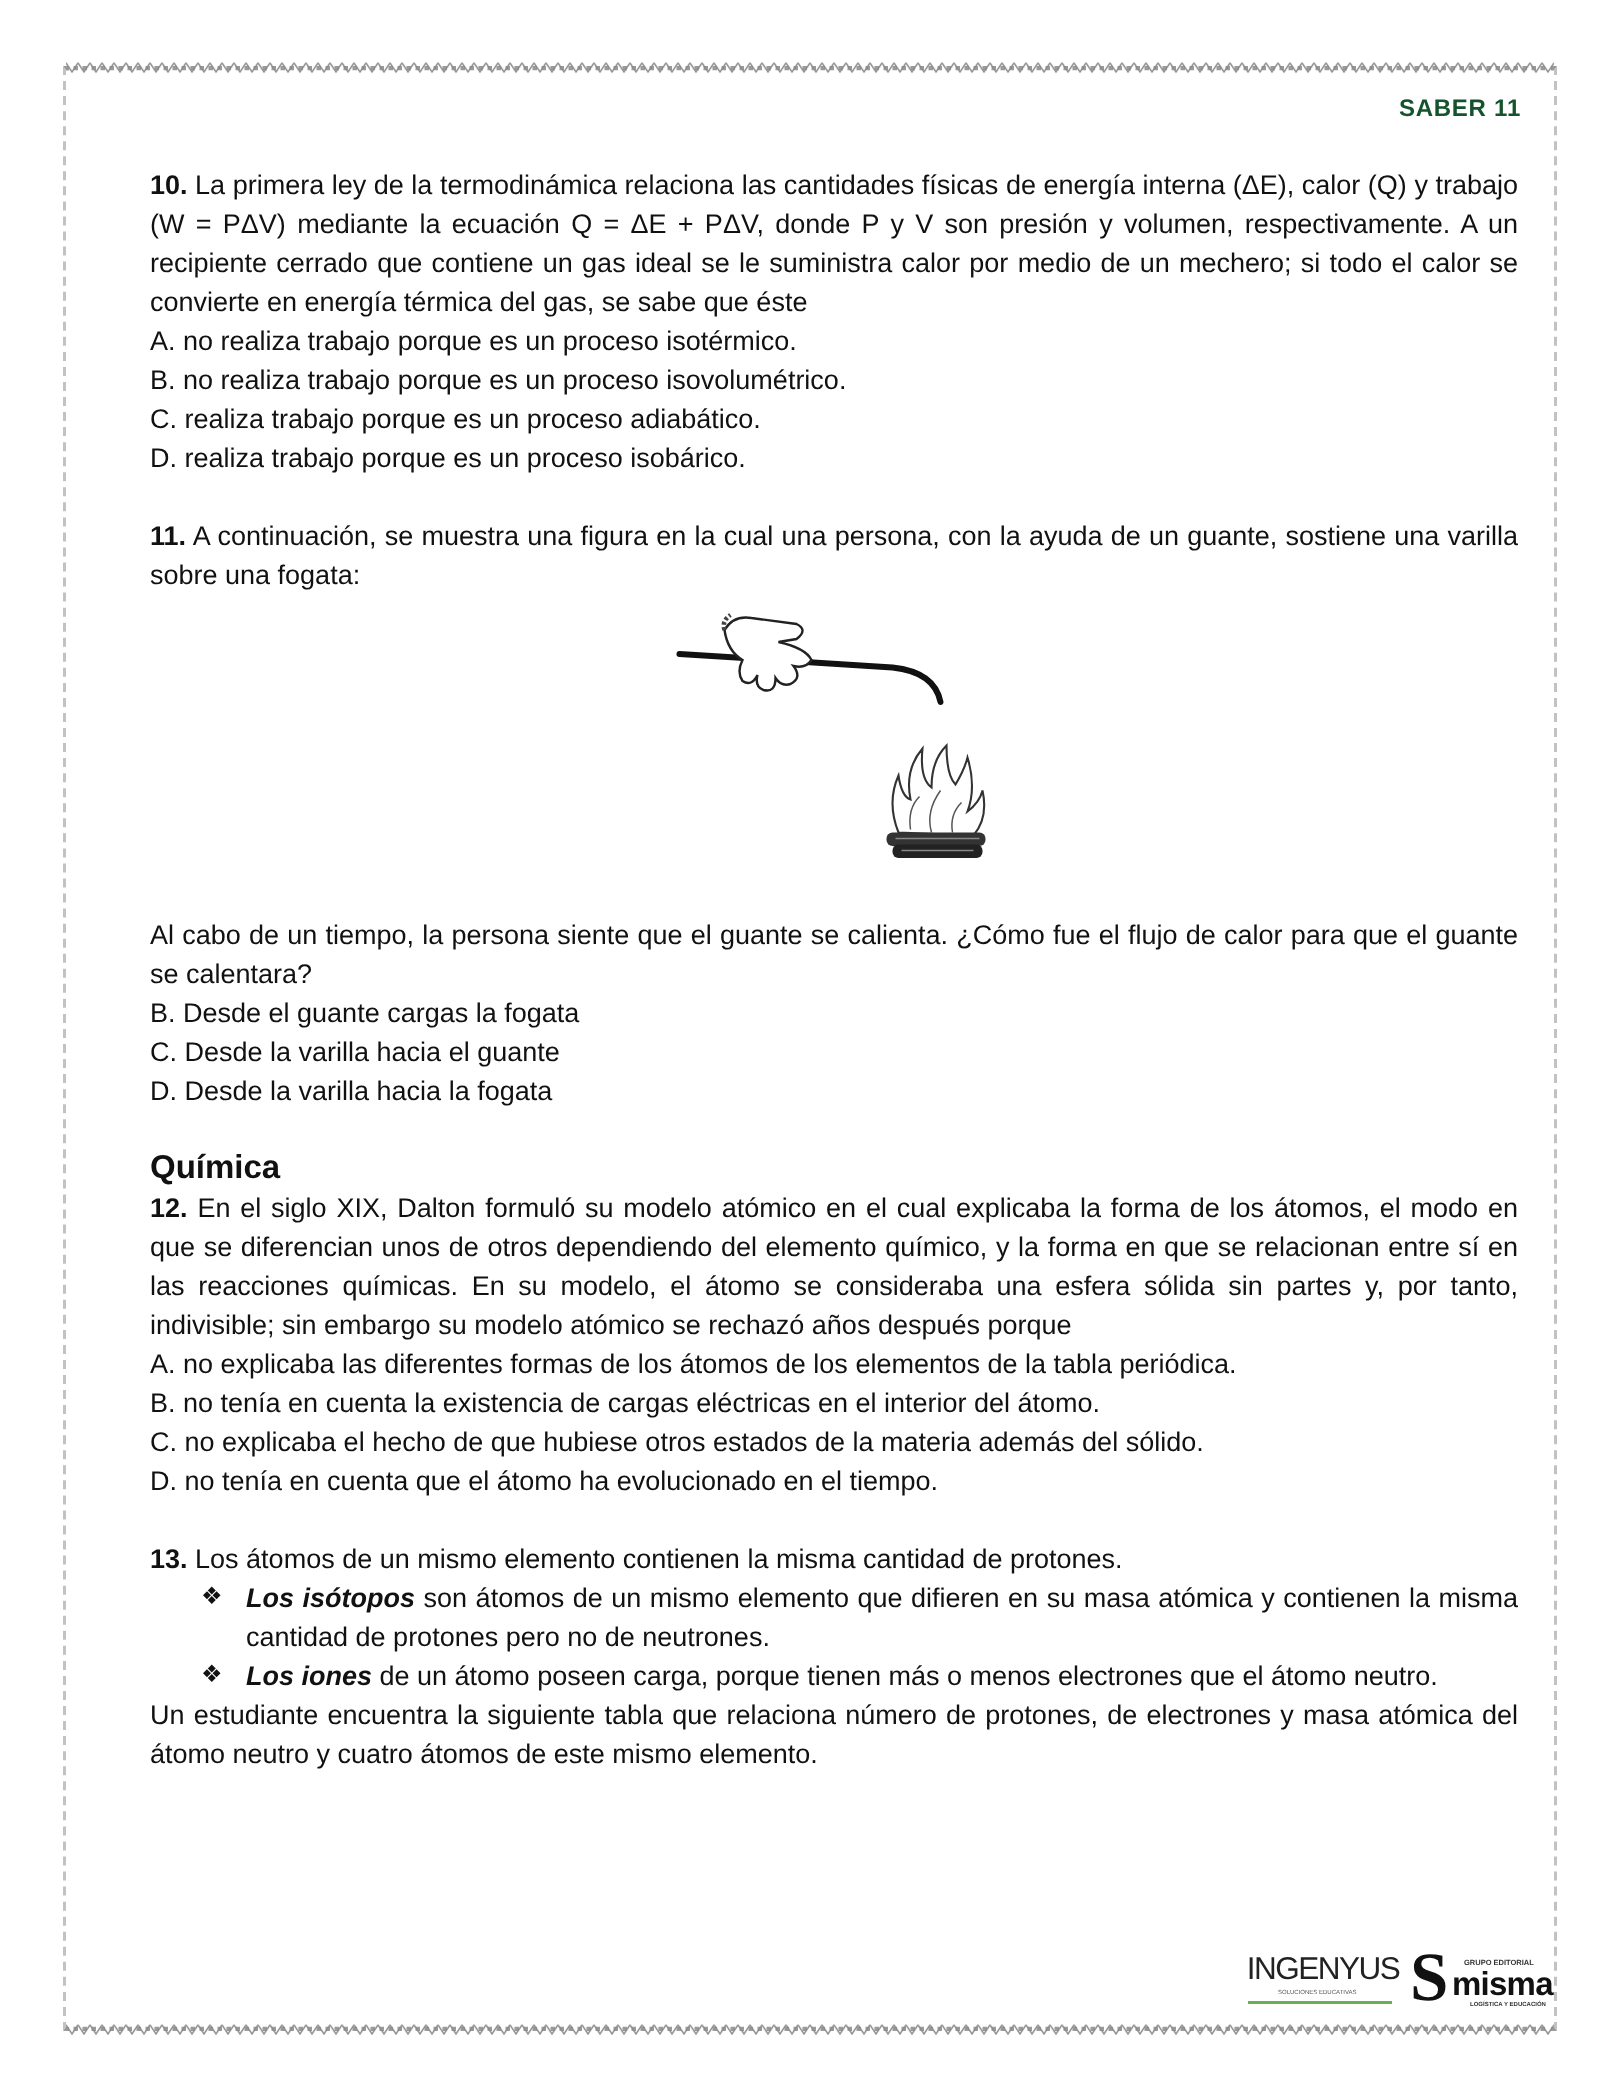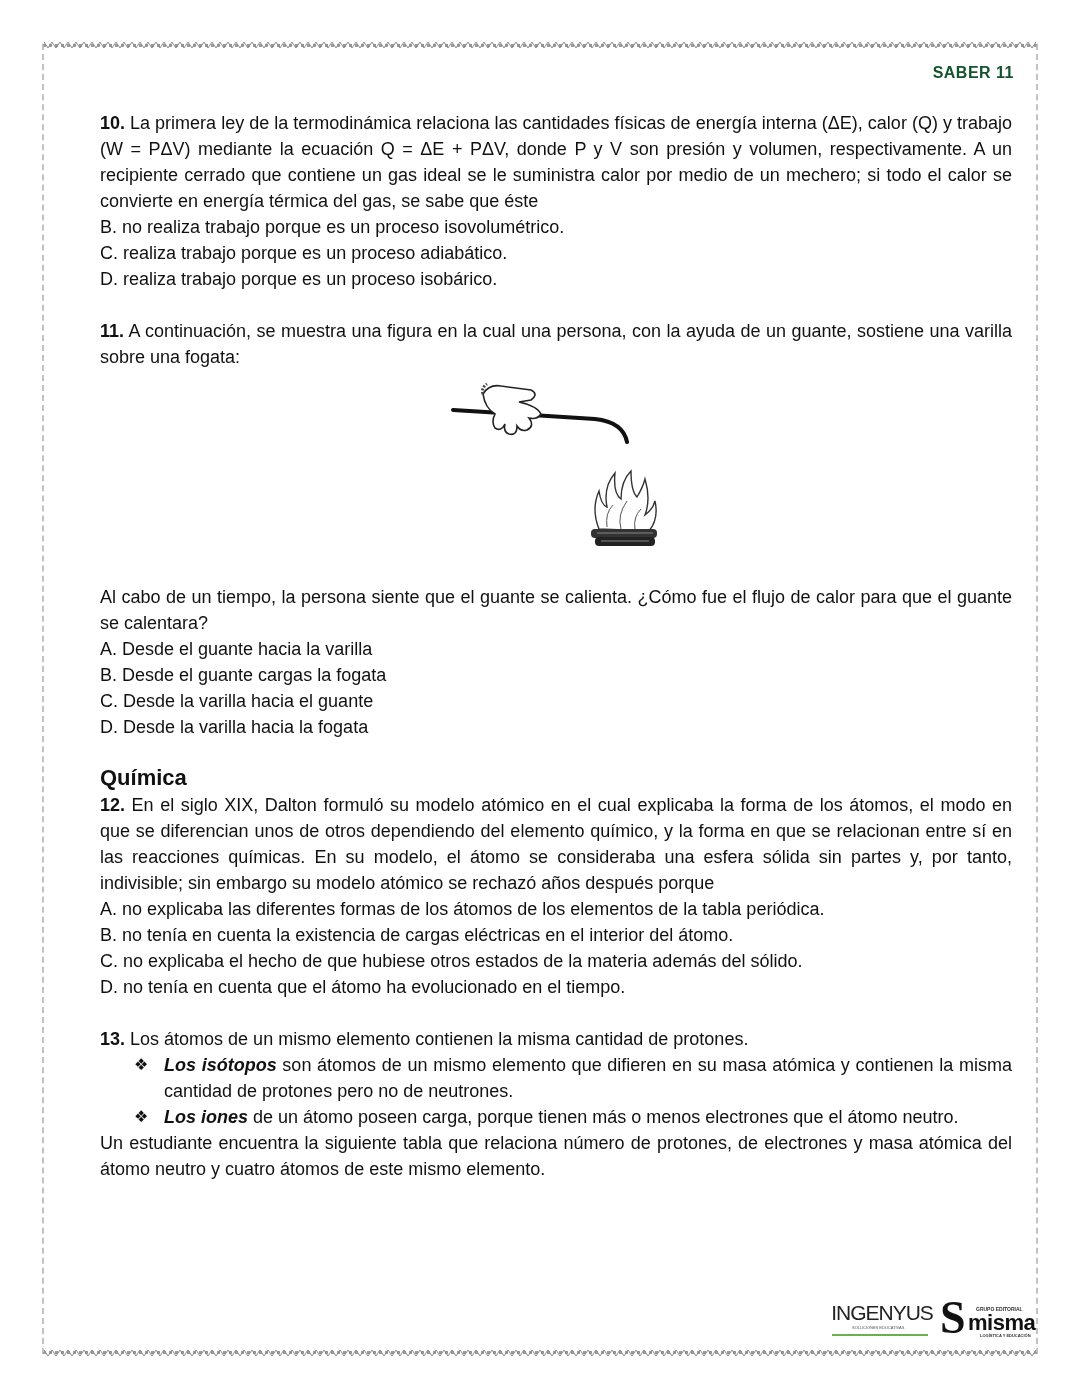--- a/index.html
+++ b/index.html
@@ -66,20 +66,21 @@
 
 <div class="header-label">SABER 11</div>
 
 <div class="content">
 
   <div>
     <p class="para">
       <span class="q-num">10.</span>
       <span>La primera ley de la termodinámica relaciona las cantidades físicas de energía interna (ΔE), calor (Q) y trabajo (W = PΔV) mediante la ecuación Q = ΔE + PΔV, donde P y V son presión y volumen, respectivamente. A un recipiente cerrado que contiene un gas ideal se le suministra calor por medio de un mechero; si todo el calor se convierte en energía térmica del gas, se sabe que éste</span>
     </p>
+    <p class="opt">A. no realiza trabajo porque es un proceso isotérmico.</p>
     <p class="opt">B. no realiza trabajo porque es un proceso isovolumétrico.</p>
     <p class="opt">C. realiza trabajo porque es un proceso adiabático.</p>
     <p class="opt">D. realiza trabajo porque es un proceso isobárico.</p>
   </div>
 
   <div class="gap"></div>
 
   <div>
     <p class="para">
       <span class="q-num">11.</span>
@@ -100,21 +101,20 @@
           <path d="M12 60 Q4 40 12 22 Q14 36 20 38 Q16 18 28 4 Q26 24 34 30 Q34 12 44 2 Q44 22 50 28 Q56 18 58 10 Q64 30 58 46 Q66 40 68 32 Q72 50 62 62 Z" fill="#fff" stroke="#333" stroke-width="1.4"></path>
           <path d="M20 58 Q18 44 26 36 M34 60 Q30 46 40 32 M48 60 Q46 48 54 40" fill="none" stroke="#555" stroke-width="1"></path>
           <rect x="4" y="60" width="66" height="9" rx="4" fill="#333"></rect>
           <rect x="8" y="68" width="60" height="9" rx="4" fill="#222"></rect>
           <path d="M10 64 L66 64 M14 72 L62 72" stroke="#888" stroke-width="1"></path>
         </g>
       </svg>
     </div>
 
     <p class="para">Al cabo de un tiempo, la persona siente que el guante se calienta. ¿Cómo fue el flujo de calor para que el guante se calentara?</p>
-    <p class="opt">A. Desde el guante hacia la varilla</p>
     <p class="opt">B. Desde el guante cargas la fogata</p>
     <p class="opt">C. Desde la varilla hacia el guante</p>
     <p class="opt">D. Desde la varilla hacia la fogata</p>
   </div>
 
   <h2 class="section-title">Química</h2>
 
   <div>
     <p class="para">
       <span class="q-num">12.</span>

